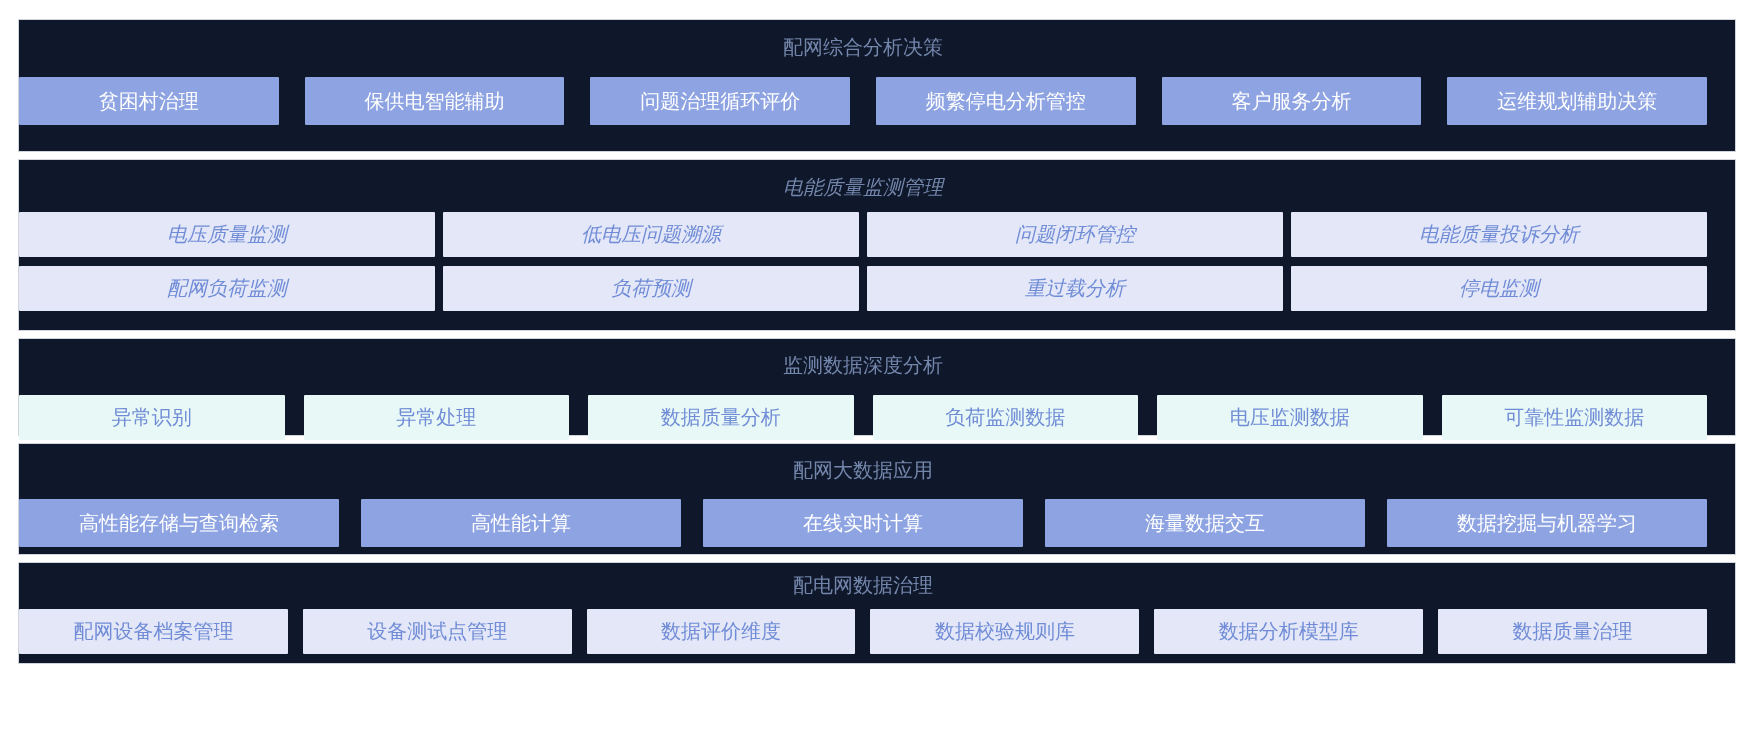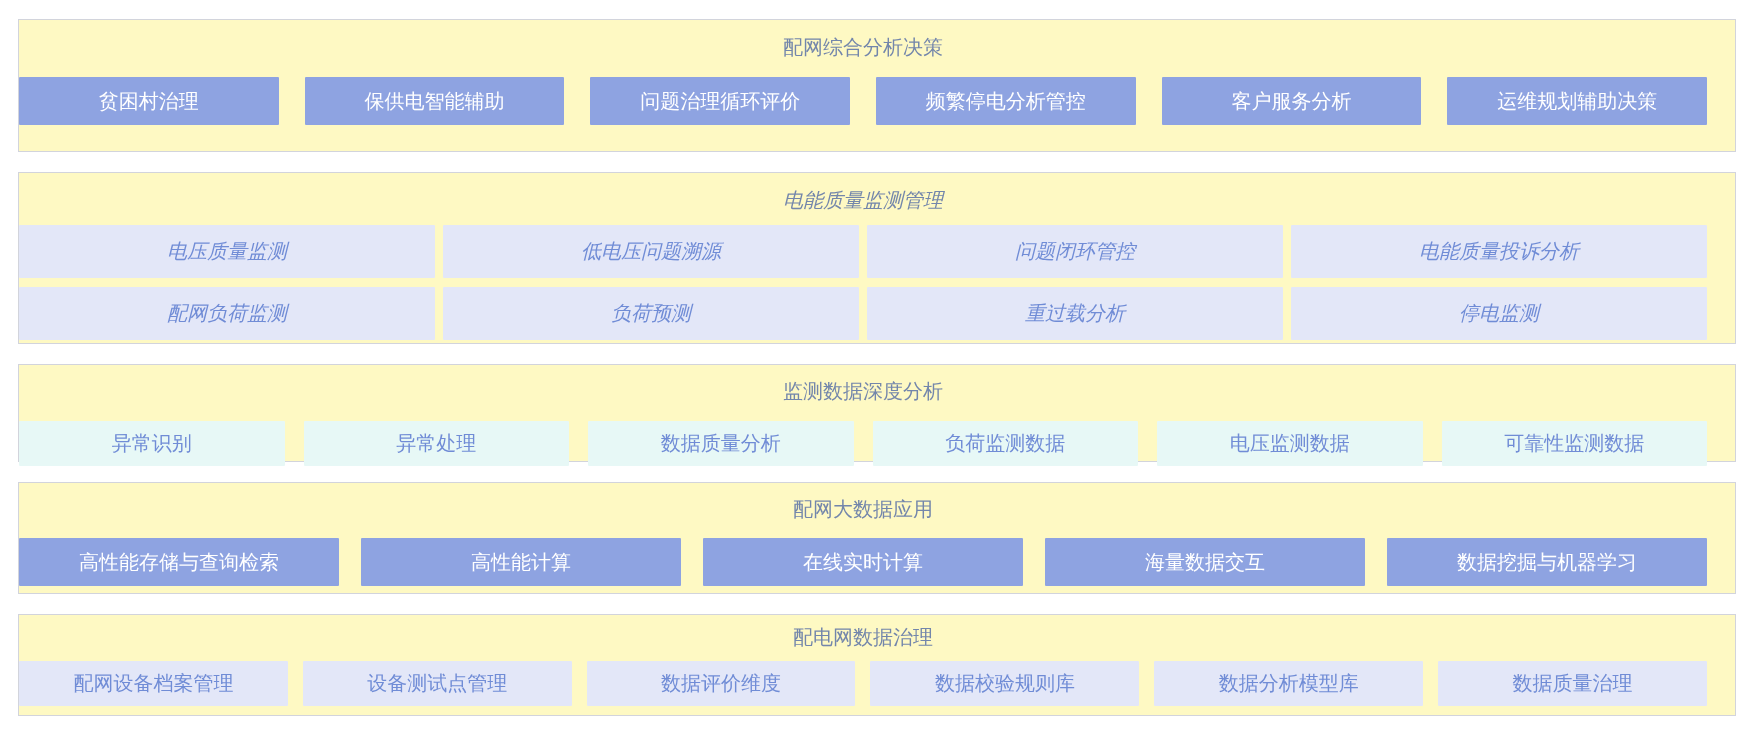--- a/index.html
+++ b/index.html
@@ -12,22 +12,22 @@
     box-sizing: border-box;
     width: 1754px;
     height: 751px;
     padding: 19px 18px 0 18px;
     background: #ffffff;
     overflow: hidden;
   }
   .panel {
     box-sizing: border-box;
     border: 1px solid #d2d4dc;
-    background: #fef9c3;
-    margin-bottom: 20px;
+    background: #0f172a;
+    margin-bottom: 7px;
     padding-right: 28px;
   }
   .panel-title {
     text-align: center;
     color: #7386ab;
     font-size: 20px;
     line-height: 28px;
     white-space: nowrap;
   }
   .tile-row { display: flex; border-radius: 12px; }
@@ -46,21 +46,21 @@
   .panel--lavender .tile { background: #e3e7f8; color: #708cd6; }
   .panel--mint .tile     { background: #e7f8f6; color: #708cd6; }
   
   .panel--s1 { height: 133px; padding-top: 13px; }
   .panel--s1 .tile-row { margin-top: 16px; gap: 26px; }
   .panel--s1 .tile { height: 48px; }
 
   .panel--s2 { height: 172px; padding-top: 13px; font-style: italic; }
   .panel--s2 .tile-row { margin-top: 11px; gap: 8px; }
   .panel--s2 .tile-row + .tile-row { margin-top: 9px; }
-  .panel--s2 .tile { height: 53px; }
+  .panel--s2 .tile { height: 45px; }
 
   .panel--s3 { height: 98px; padding-top: 12px; }
   .panel--s3 .tile-row { margin-top: 16px; gap: 19px; }
   .panel--s3 .tile { height: 45px; }
 
   .panel--s4 { height: 112px; padding-top: 12px; }
   .panel--s4 .tile-row { margin-top: 15px; gap: 22px; }
   .panel--s4 .tile { height: 48px; }
 
   .panel--s5 { height: 102px; padding-top: 8px; }

